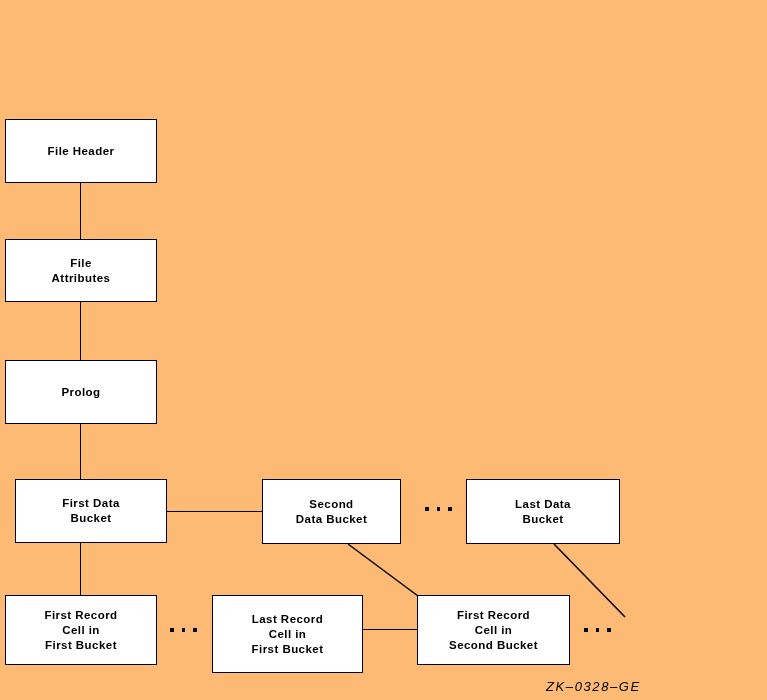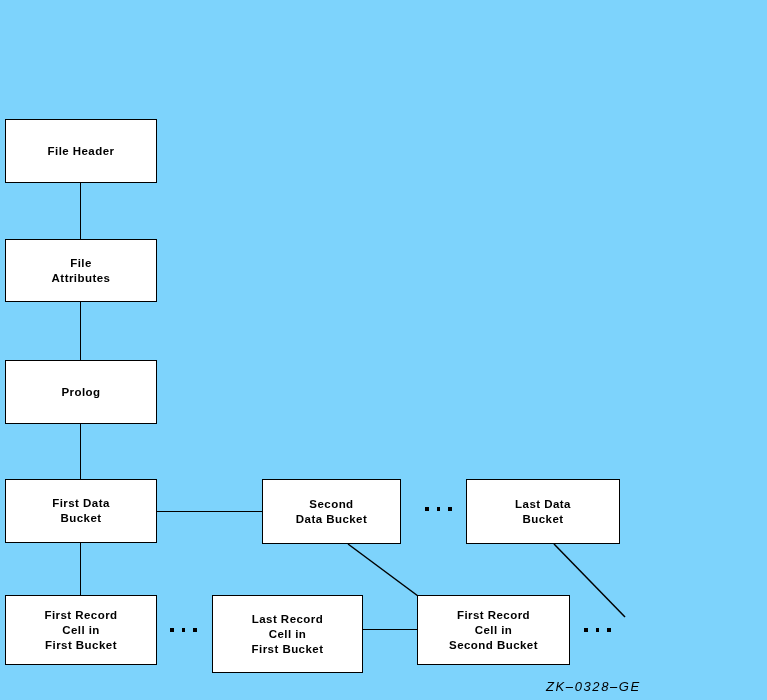--- a/index.html
+++ b/index.html
@@ -9,21 +9,21 @@
     background: #ffffff;
   }
   body {
     font-family: "Liberation Sans", sans-serif;
     color: #000000;
   }
   #canvas {
     position: relative;
     width: 767px;
     height: 700px;
-    background: #7dd3fc;
+    background: #fdba74;
     overflow: hidden;
   }
   .box {
     position: absolute;
     box-sizing: border-box;
     border: 1.4px solid #000000;
     background: #ffffff;
     display: flex;
     align-items: center;
     justify-content: center;
@@ -104,21 +104,21 @@
 
   <div class="box" style="left:5px; top:239px; width:152px; height:63px;">
     <span class="label">File
 Attributes</span>
   </div>
 
   <div class="box" style="left:5px; top:360px; width:152px; height:64px;">
     <span class="label">Prolog</span>
   </div>
 
-  <div class="box" style="left:5px; top:479px; width:152px; height:64px;text-align:center;">
+  <div class="box" style="left:15px; top:479px; width:152px; height:64px;text-align:center;">
     <span class="label">First Data
 Bucket</span>
   </div>
 
   <div class="box" style="left:262px; top:479px; width:139px; height:65px;">
     <span class="label">Second
 Data Bucket</span>
   </div>
 
   <div class="box" style="left:466px; top:479px; width:154px; height:65px;">

